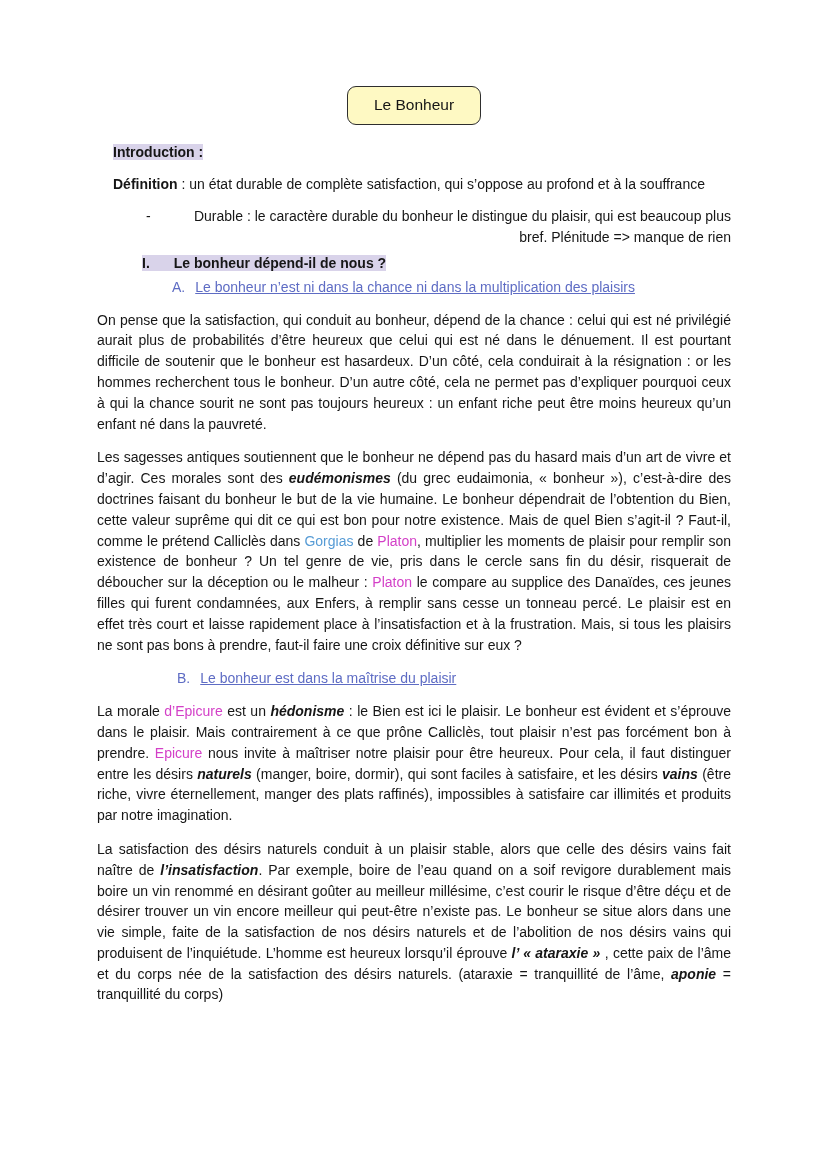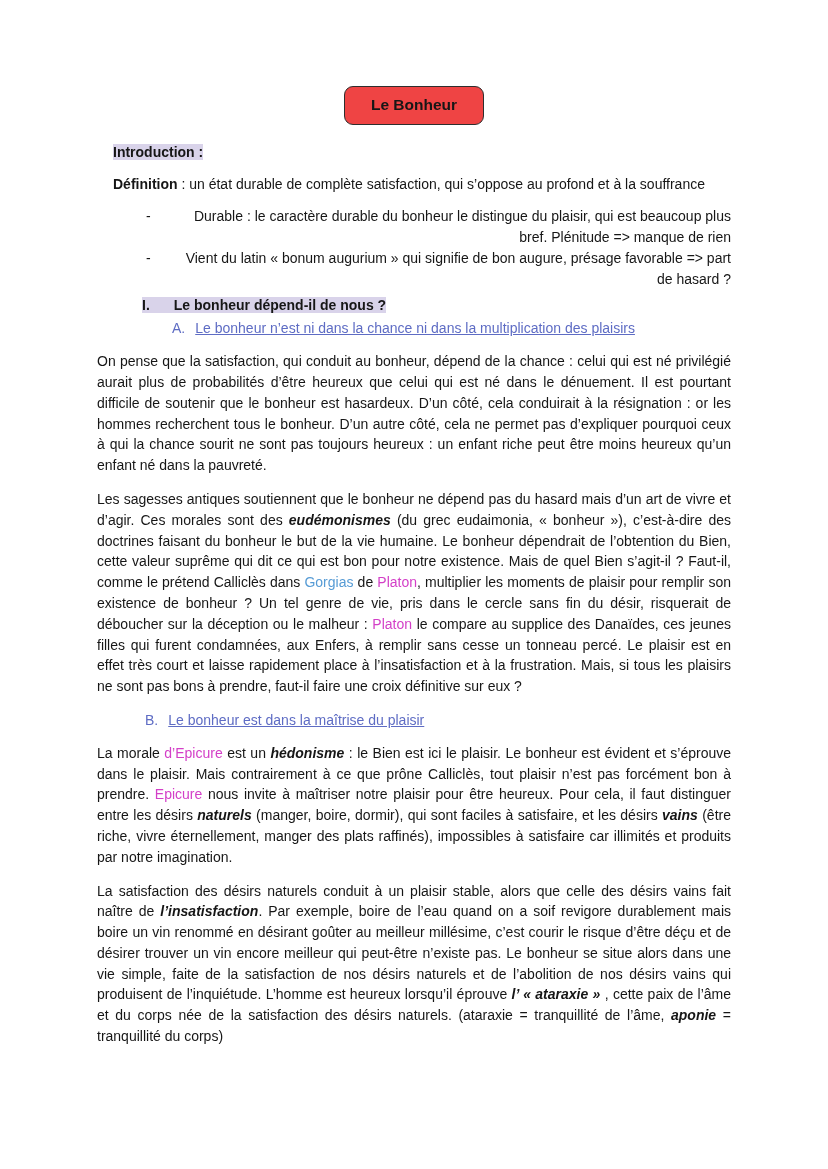--- a/index.html
+++ b/index.html
@@ -17,23 +17,23 @@
     line-height: 20.8px;
     overflow: hidden;
   }
 
   .title-row { text-align: center; margin-bottom: 17px; }
   .title-box {
     display: inline-block;
     border: 1.6px solid #2e2e2e;
     border-radius: 9px;
     padding: 8px 26px;
-    font-weight: 700;
+    font-weight: 400;
     font-size: 15.5px;
-    background: #ef4444;
+    background: #fef9c3;
   }
 
   .hl { background: var(--hl-color, #d9d3ea); }
   .b  { font-weight: 700; margin-left: 16px; }
   .bi { font-weight: 700; font-style: italic; }
   .blue { color: var(--link-blue, #569bd5); }
   .mag  { color: var(--magenta, #d33fc7); }
 
   .line { margin: 0 0 11px 0; }
   .para { margin: 12px 0 13px 0; text-align: justify; }
@@ -42,40 +42,39 @@
   .dash-list li { position: relative; padding-left: 73px; text-align: right; }
   .dash-list li::before { content: "-"; position: absolute; left: 49px; top: 0; }
 
   .section-heading { margin: 5px 0 3px 25px; padding-left: 20px; }
   .section-heading .hl { font-weight: 700; }
   .section-heading .tab { display: inline-block; width: 24px; }
 
   .sub-heading { margin: 0 0 12px 75px; color: var(--sub-color, #5e6cc4); }
   .sub-heading .sub-letter { margin-right: 10px; }
   .sub-heading .sub-title { text-decoration: underline; }
-  .sub-heading.sub-b { margin-left: 48px; margin-top: 3px; }
+  .sub-heading.sub-b { margin-left: 80px; margin-top: 3px; }
 </style>
 </head>
 <body>
 
 <div class="page">
 
   <div class="title-row">
     <div class="title-box">
       <span>Le Bonheur</span>
     </div>
   </div>
 
   <p class="line"><span class="hl b">Introduction :</span></p>
 
   <p class="line"><span class="b">Définition</span><span> : un état durable de complète satisfaction, qui s’oppose au profond et à la souffrance</span></p>
 
   <ul class="dash-list">
     <li><span>Durable : le caractère durable du bonheur le distingue du plaisir, qui est beaucoup plus bref. Plénitude =&gt; manque de rien</span></li>
-    <li><span>Vient du latin « bonum augurium » qui signifie de bon augure, présage favorable =&gt; part de hasard ?</span></li>
   </ul>
 
   <div class="section-heading">
     <span class="hl"><span>I.</span><span class="tab"></span><span>Le bonheur dépend-il de nous ?</span></span>
   </div>
 
   <div class="sub-heading">
     <span class="sub-letter">A.</span><span class="sub-title">Le bonheur n’est ni dans la chance ni dans la multiplication des plaisirs</span>
   </div>
 

